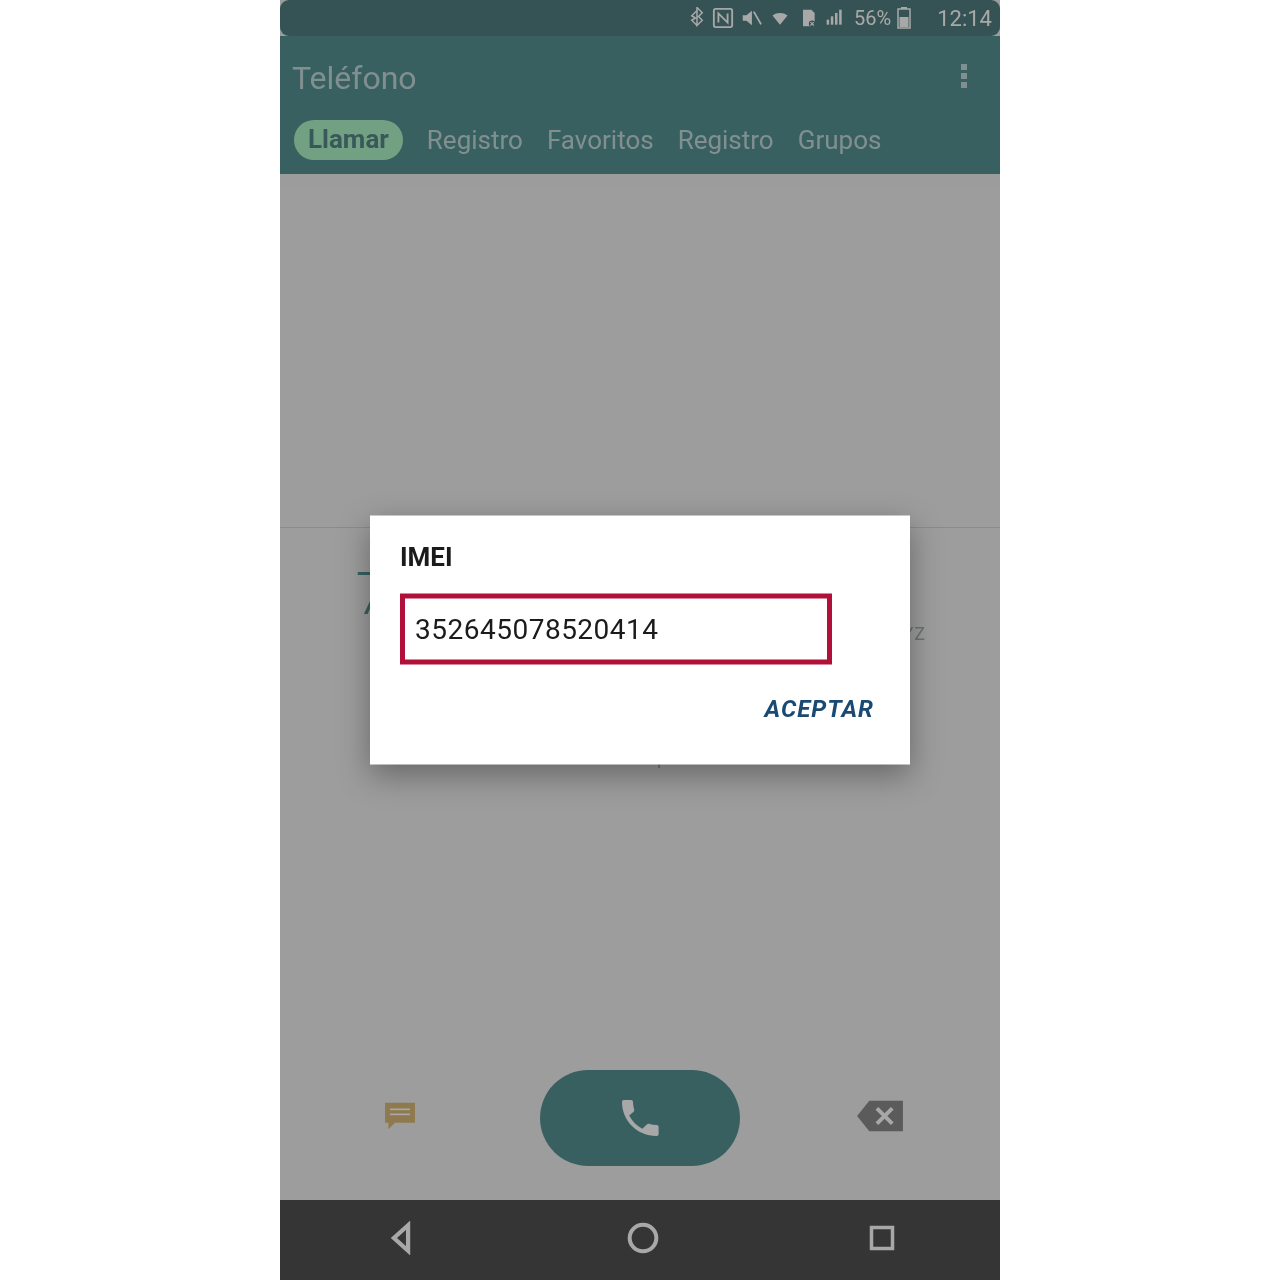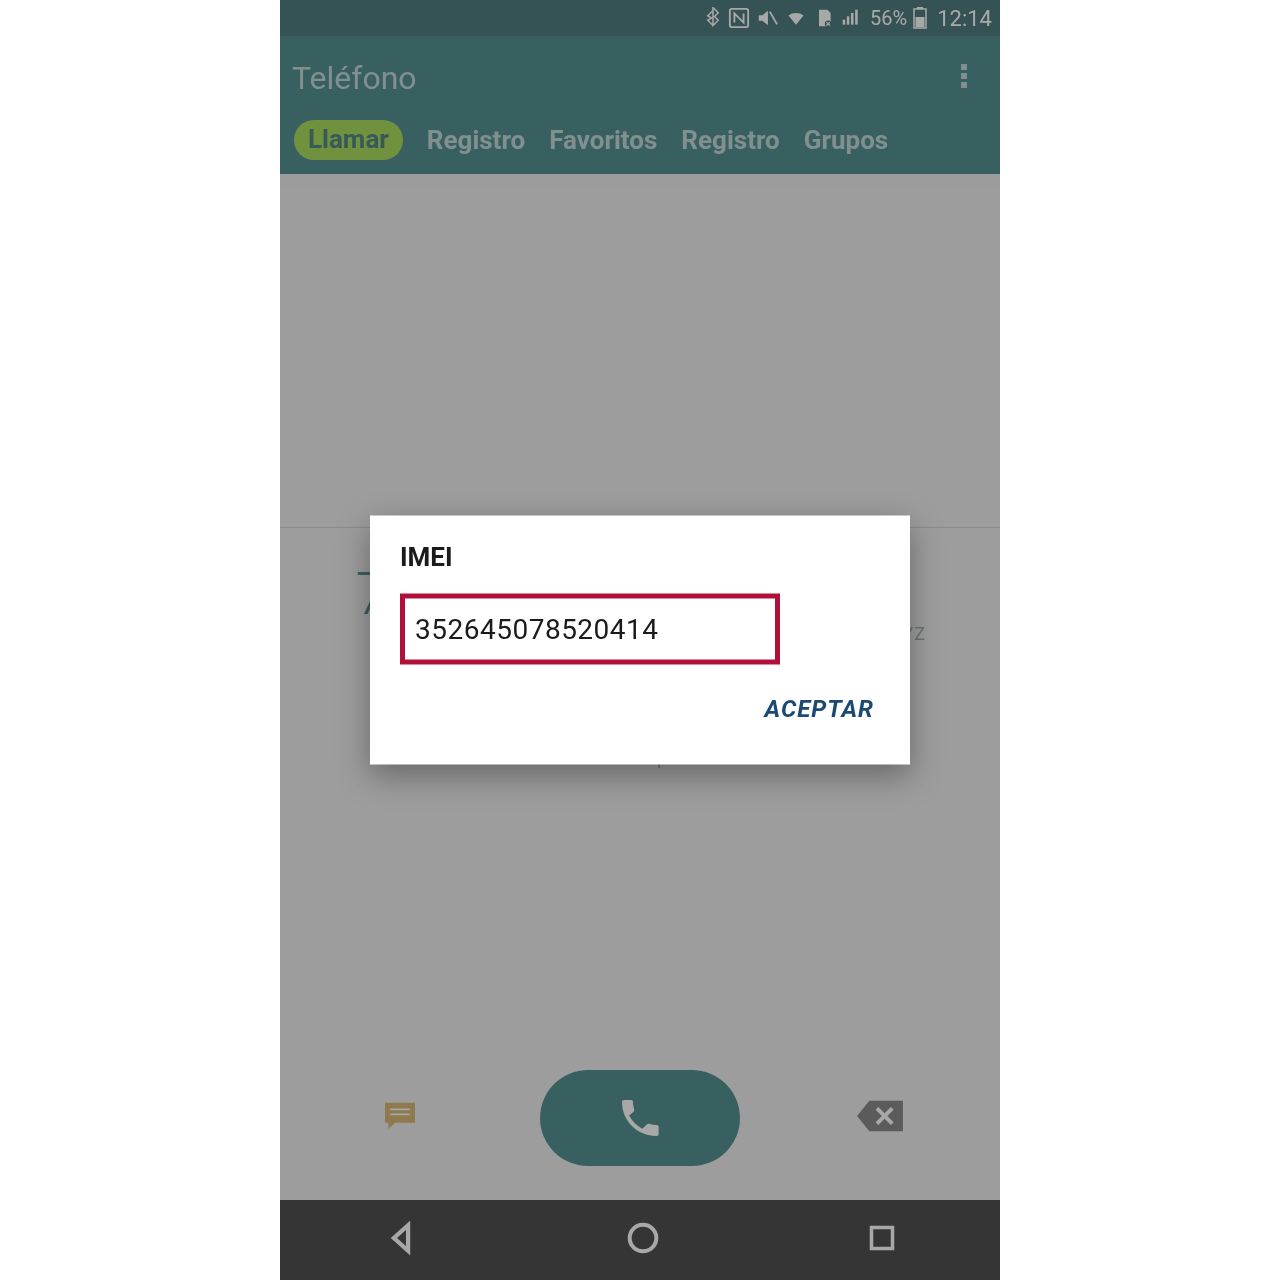--- a/index.html
+++ b/index.html
@@ -23,25 +23,26 @@
   .statusbar {
     height: 36px;
     background: #014145;
     color: #ffffff;
     display: flex;
     align-items: center;
     justify-content: flex-end;
     padding: 0 8px;
     font-size: 20px;
     gap: 6px;
+    border-radius: 9px;
   }
   .statusbar .ico { display: inline-flex; align-items: center; }
   .statusbar svg { fill: #ffffff; }
   .statusbar .pct { font-size: 20px; margin-left: 2px; }
-  .statusbar .time { font-size: 22px; margin-left: 4px; }
+  .statusbar .time { font-size: 22px; margin-left: 20px; }
   
   .appbar {
     background: #0b6063;
     color: #a6c7c8;
   }
   .appbar-row1 {
     display: flex;
     align-items: center;
     justify-content: space-between;
     padding: 18px 24px 8px 12px;
@@ -52,23 +53,23 @@
     font-weight: 400;
   }
   .more-icon { padding: 8px; }
   .tabs {
     display: flex;
     align-items: center;
     gap: 24px;
     padding: 10px 14px 14px 14px;
     font-size: 26px;
   }
-  .tab { color: #a8c7c8; font-weight: bold; }
+  .tab { color: #a8c7c8; }
   .tab.active {
-    background: #84cc16;
+    background: #86efac;
     color: #0b4f52;
     font-weight: 700;
     border-radius: 22px;
     padding: 4px 14px 6px 14px;
   }
   
   .dialer-area {
     position: absolute;
     left: 0; right: 0; bottom: 80px;
     top: 188px;
@@ -142,21 +143,21 @@
   .dialog-title {
     font-size: 26px;
     font-weight: 700;
     color: #1b1b1b;
     margin-bottom: 22px;
   }
   .imei-box {
     border: 5px solid #b1103b;
     padding: 14px 10px;
     margin-bottom: 22px;
-    width: 380px;
+    width: 432px;
   }
   .imei-value {
     font-size: 28px;
     letter-spacing: 0.5px;
     color: #1b1b1b;
   }
   .dialog-actions {
     display: flex;
     justify-content: flex-end;
     font-style: italic;

